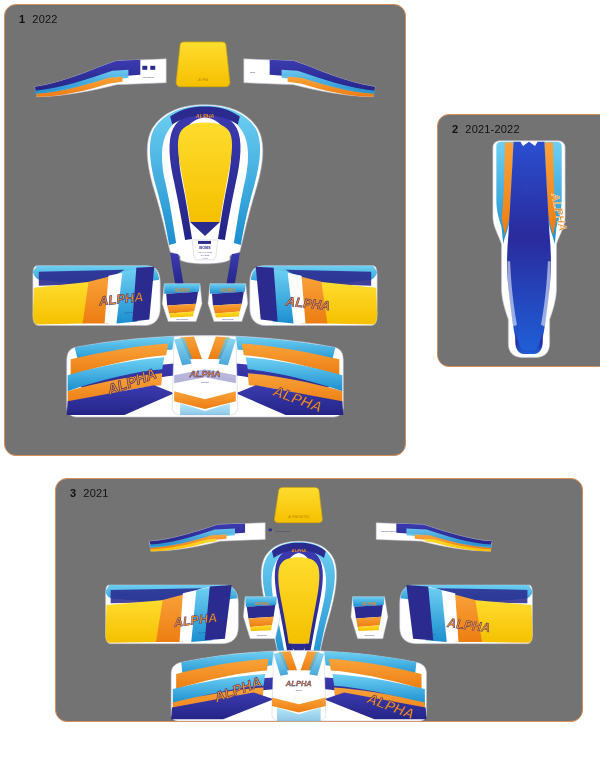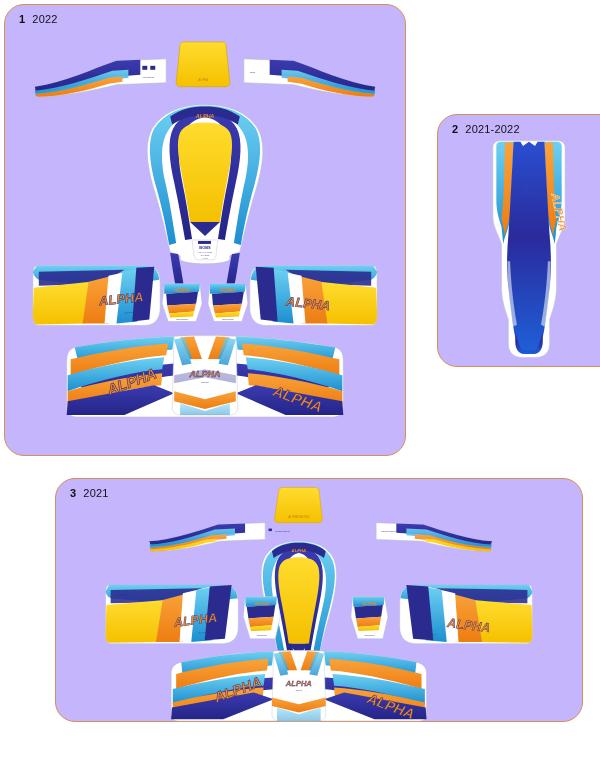--- a/index.html
+++ b/index.html
@@ -6,22 +6,22 @@
   body{
     width:600px;height:771px;
     background:#ffffff;
     font-family:"Liberation Sans",sans-serif;
     position:relative;
     overflow:hidden;
   }
   .panel{
     position:absolute;
     border:1.4px solid #d98f53;
-    border-radius:20px;
-    background:#c4b5fd;
+    border-radius:12px;
+    background:#737373;
     box-sizing:border-box;
   }
   #panel-1{left:4px;top:4px;width:402px;height:452px;}
   #panel-2{left:409px;top:114px;width:184px;height:253px;margin-left:28px;}
   #panel-3{left:55px;top:478px;width:528px;height:244px;}
 
   .panel-label{
     position:absolute;
     top:8px;left:14px;
     font-size:11px;

